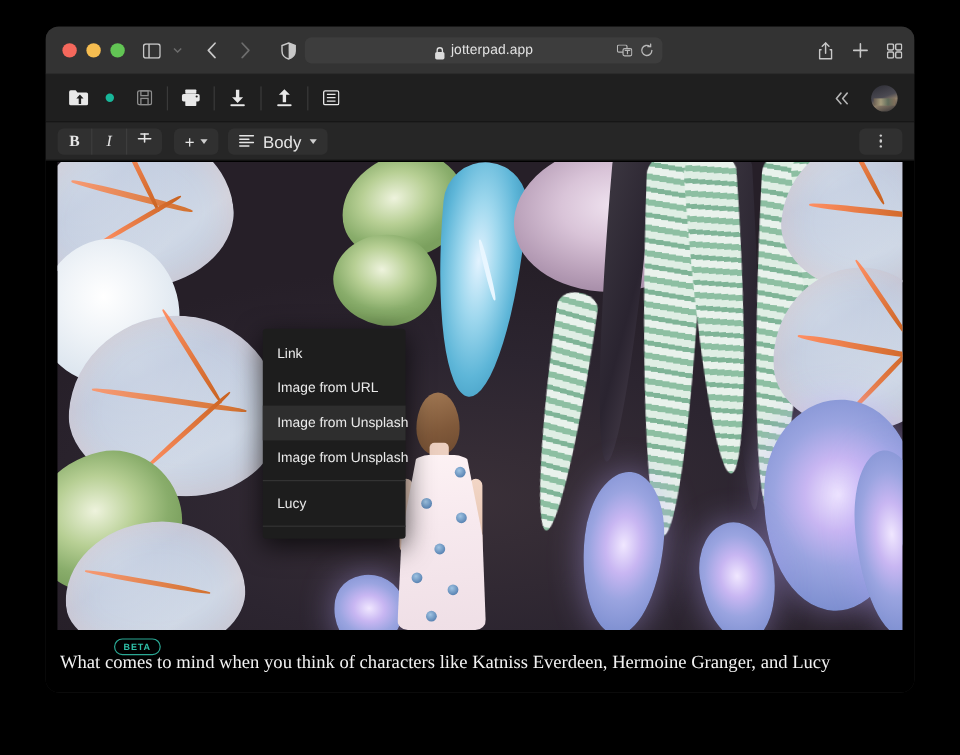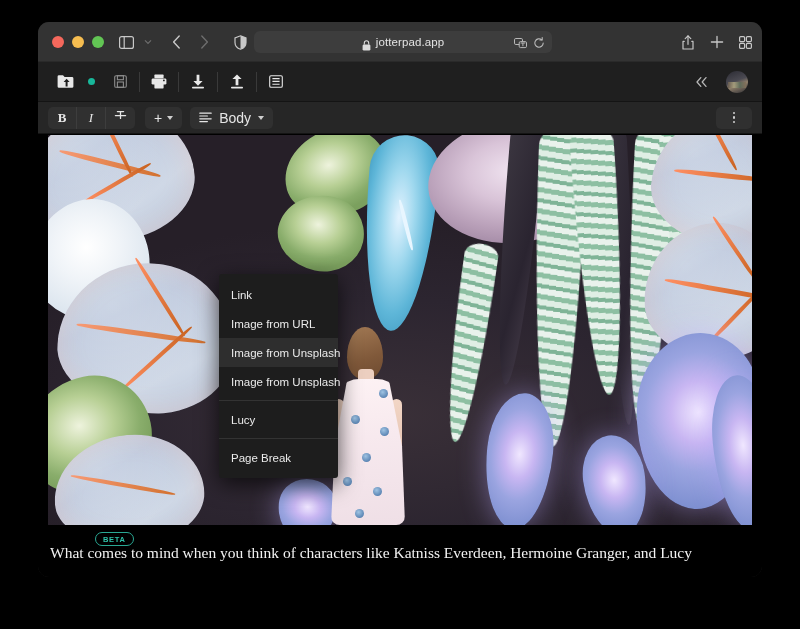--- a/index.html
+++ b/index.html
@@ -560,19 +560,18 @@
           <div class="menu-item">Image from URL</div>
           <div class="menu-item highlight">Image from Unsplash</div>
           <div class="menu-item">Image from Unsplash</div>
         </div>
         <div class="menu-sep"></div>
         <div>
           <div class="menu-item">Lucy</div>
         </div>
         <div class="menu-sep"></div>
         <div>
-          <div class="menu-item">Page Break</div>
         </div>
       </div>
 
     </div>
   </div>
 </div>
 
 </body></html>

